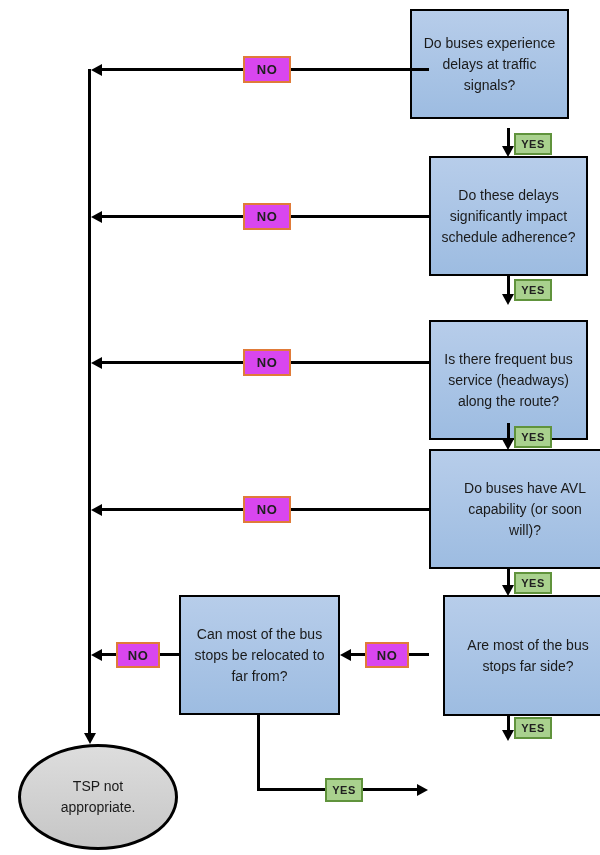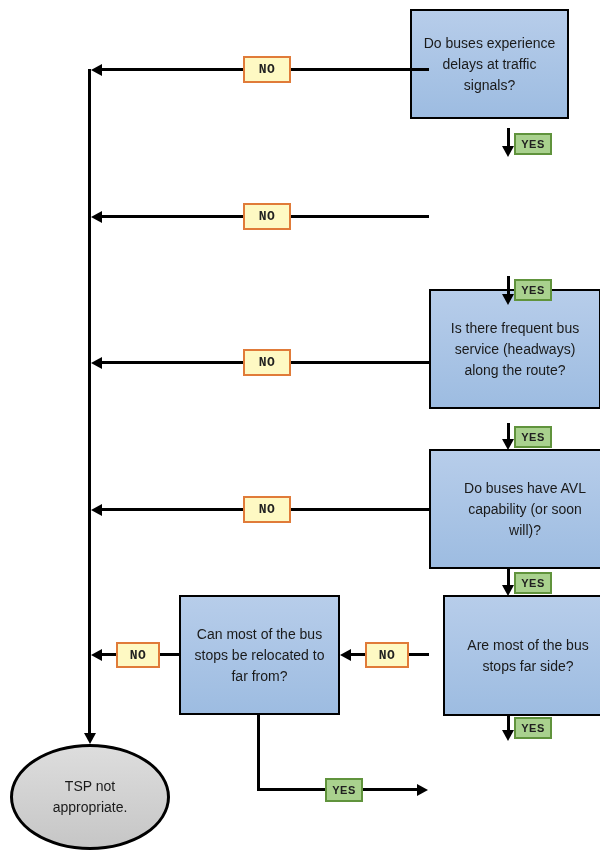--- a/index.html
+++ b/index.html
@@ -19,50 +19,53 @@
     border-radius:50%;
     background:linear-gradient(180deg,#dddddd 0%, #c6c6c6 100%);
     display:flex; align-items:center; justify-content:center;
     text-align:center; font-size:14px; line-height:1.5; white-space:pre-line;
   }
   .tag {
     position:absolute; box-sizing:border-box;
     display:flex; align-items:center; justify-content:center;
     font-weight:bold; color:#202020; letter-spacing:.5px;
   }
-  .tag-no  { background:#fef9c3; border:2px solid #e07b39; font-size:13px;font-family:Liberation Mono, monospace; }
+  .tag-no  { background:#d946ef; border:2px solid #e07b39; font-size:13px; }
   .tag-yes { background:#a9d18e; border:2px solid #60933c; font-size:11px; }
   .lh { position:absolute; height:3px; background:#000; }
   .lv { position:absolute; width:3px;  background:#000; }
   .arr { position:absolute; width:0; height:0; }
   .arr-l { border-top:6px solid transparent; border-bottom:6px solid transparent; border-right:11px solid #000; }
   .arr-r { border-top:6px solid transparent; border-bottom:6px solid transparent; border-left:11px solid #000; }
   .arr-d { border-left:6px solid transparent; border-right:6px solid transparent; border-top:11px solid #000; }
 </style>
 </head>
 <body>
 
 <div class="canvas">
 
   <div class="qbox" style="left:410px;top:9px;width:159px;height:110px">Do buses experience
 delays at traffic
 signals?</div>
-  <div class="qbox" style="left:429px;top:289px;width:172px;height:120px">Is there frequent bus
+  <div class="qbox" style="left:429px;top:156px;width:159px;height:120px">Do these delays
+significantly impact
+schedule adherence?</div>
+  <div class="qbox" style="left:429px;top:320px;width:159px;height:120px">Is there frequent bus
 service (headways)
 along the route?</div>
   <div class="qbox" style="left:429px;top:449px;width:192px;height:120px">Do buses have AVL
 capability (or soon
 will)?</div>
   <div class="qbox" style="left:443px;top:595px;width:170px;height:121px">Are most of the bus
 stops far side?</div>
   <div class="qbox" style="left:179px;top:595px;width:161px;height:120px">Can most of the bus
 stops be relocated to
 far from?</div>
 
-  <div class="ellipse" style="left:10px;top:744px;width:160px;height:106px">TSP not
+  <div class="ellipse" style="left:18px;top:744px;width:160px;height:106px">TSP not
 appropriate.</div>
 
   <div class="lv" style="left:88px;top:69px;height:664px"></div>
   <div class="arr arr-d" style="left:84px;top:733px"></div>
 
   <div class="arr arr-l" style="left:91px;top:64px"></div>
   <div class="lh" style="left:102px;top:68px;width:327px"></div>
   <div class="tag tag-no" style="left:243px;top:56px;width:48px;height:27px">NO</div>
 
   <div class="arr arr-l" style="left:91px;top:211px"></div>

